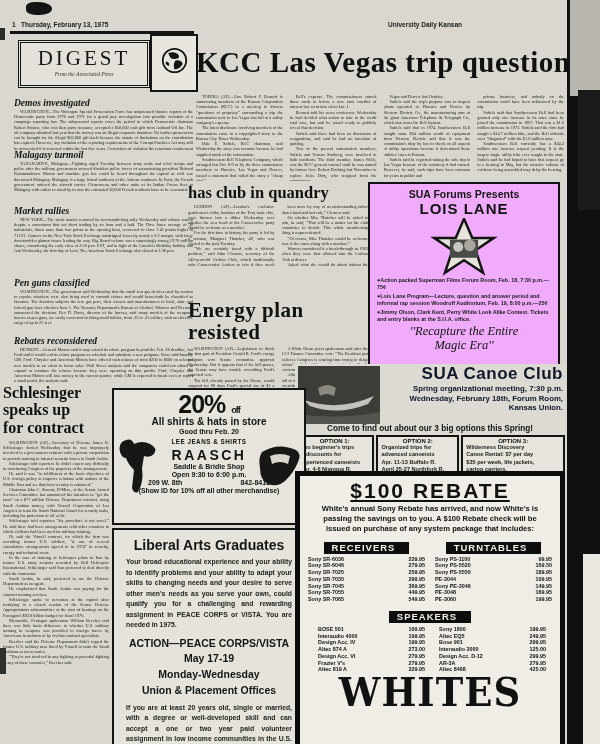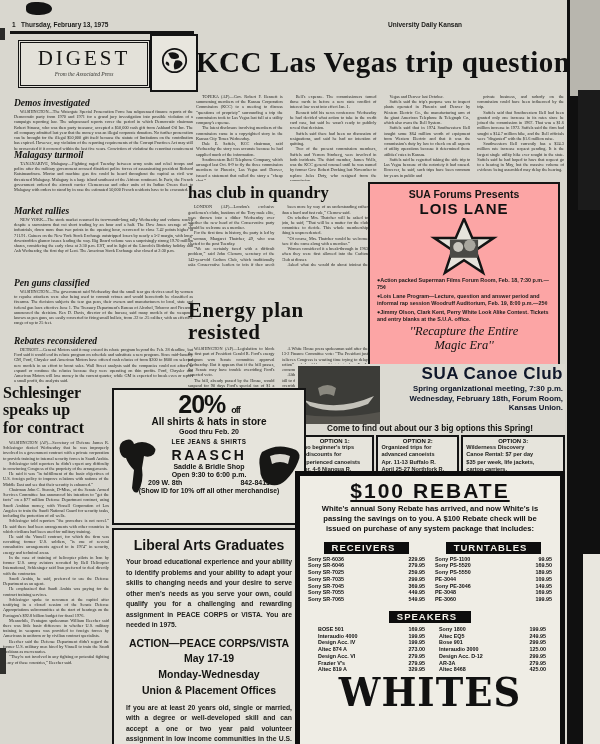--- a/index.html
+++ b/index.html
@@ -45,21 +45,21 @@
   .two-col{display:flex;gap:7px;overflow:hidden;margin-top:3px;}
   .two-col .col{flex:1;overflow:hidden;}
   .energy{position:absolute;left:188px;top:299px;width:180px;}
   .energy .art-headline{font-size:21px;letter-spacing:0.5px;}
   .schles{position:absolute;left:3px;top:384px;width:106px;height:358px;overflow:hidden;}
   .schles .art-headline{font-size:16px;line-height:1.08;}
   .schles .newsbody{margin-top:4px;}
   
   .sans{font-family:"Liberation Sans","DejaVu Sans",sans-serif;}
   
-  .lois{position:absolute;left:368px;top:182px;width:188px;height:180px;border:2px solid #141414;background:#fca5a5;}
+  .lois{position:absolute;left:368px;top:182px;width:188px;height:180px;border:2px solid #141414;background:#f0abfc;}
   .lois-presents{text-align:center;font-size:10.5px;font-weight:bold;color:#151513;margin-top:4px;}
   .lois-name{text-align:center;font-size:15px;font-weight:bold;letter-spacing:1px;color:#111;}
   .lois-star{display:block;margin:1px auto 0 auto;}
   .lois-bullets{padding:1px 7px 0 7px;}
   .lois-bullets p{margin:0 0 2.5px 0;font-size:5.4px;line-height:1.25;font-weight:bold;color:#1c1c1a;}
   .lois-quote{font-style:italic;font-size:12.5px;color:#131311;text-align:center;line-height:1.1;margin-top:1px;font-family:"Liberation Serif",serif;}
   
   .canoe{position:absolute;left:295px;top:364px;width:270px;height:102px;background:#dcdad2;}
   .canoe-photo{position:absolute;left:3px;top:2px;width:82px;height:58px;}
   .canoe-head{position:absolute;left:88px;top:0px;width:180px;text-align:right;color:#0f172a;}

